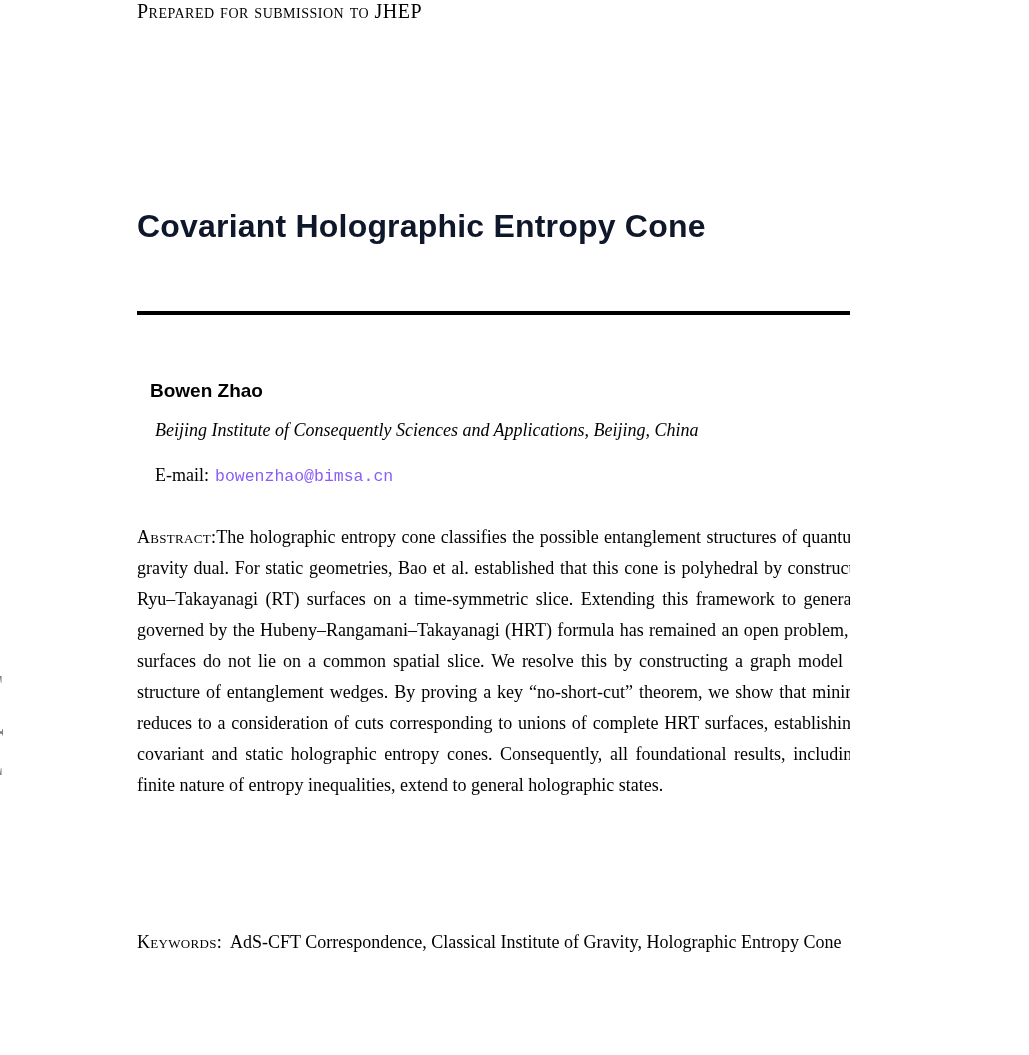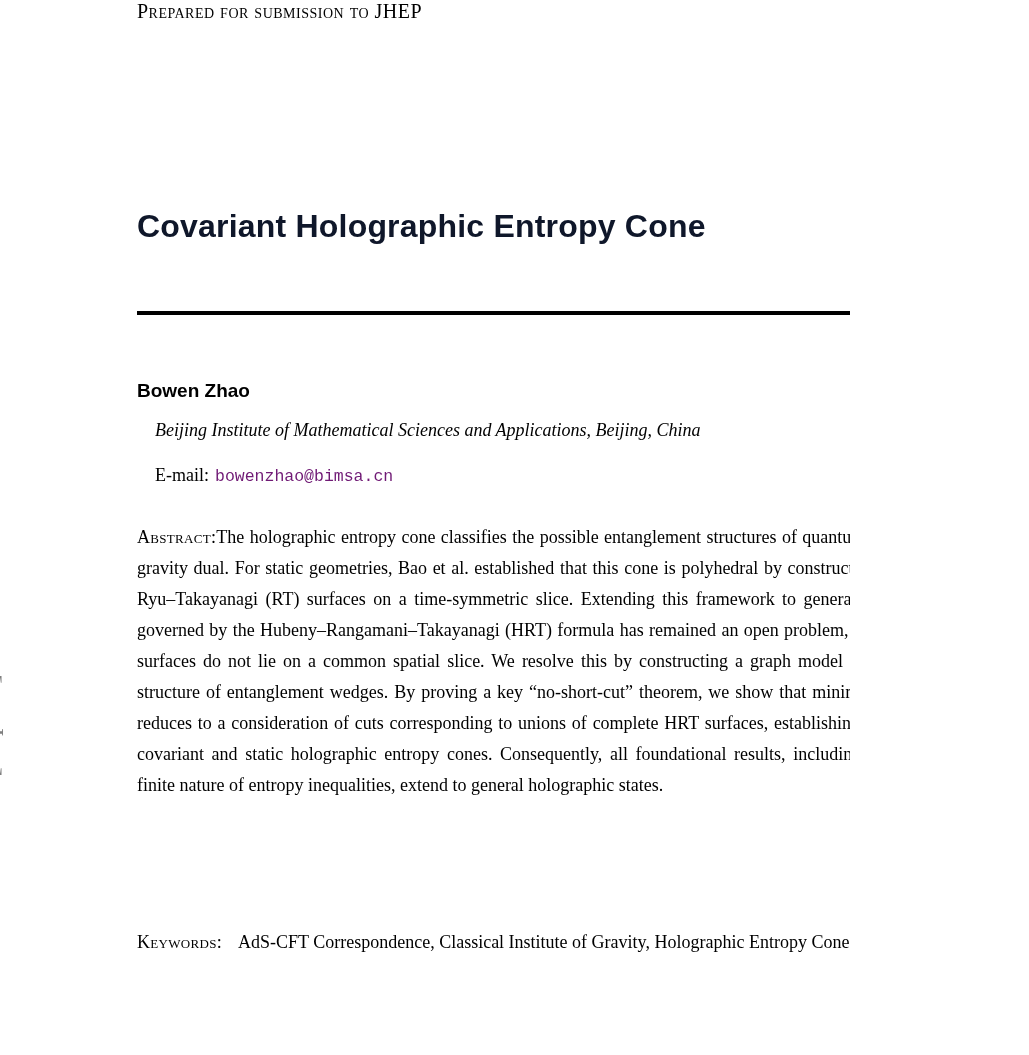--- a/index.html
+++ b/index.html
@@ -63,21 +63,21 @@
     top: 311px;
     left: 0;
     width: 891px;
     height: 4px;
     background: #000000;
   }
 
   .author-name {
     position: absolute;
     top: 380px;
-    left: 0;
+    left: 13px;
     font-family: "Liberation Sans", sans-serif;
     font-weight: 700;
     font-size: 19px;
   }
 
   .affiliation {
     position: absolute;
     top: 420px;
     left: 18px;
     font-style: italic;
@@ -88,21 +88,21 @@
     position: absolute;
     top: 465px;
     left: 18px;
     font-size: 18px;
   }
   .email-label {
   }
   .email-link {
     font-family: "Liberation Mono", monospace;
     font-size: 16.5px;
-    color: #701a75;
+    color: #8b5cf6;
     text-decoration: none;
     margin-left: 6px;
   }
 
   .abstract {
     position: absolute;
     top: 522px;
     left: 0;
     width: 891px;
     font-size: 18px;
@@ -117,40 +117,40 @@
 
   .keywords {
     position: absolute;
     top: 927px;
     left: 0;
     width: 891px;
     font-size: 18px;
     line-height: 31px;
     text-align: justify;
   }
-  .keywords .sc-label { margin-right: 16px; }
+  .keywords .sc-label { margin-right: 8px; }
 </style>
 </head>
 <body>
 
 <div class="page">
 
   <div class="arxiv-banner">arXiv:2602.04888v1  [hep-th]  26 Jan 2026</div>
 
   <div class="content">
 
     <div class="jhep-header">Prepared for submission to JHEP</div>
 
     <div class="paper-title">Covariant Holographic Entropy Cone</div>
 
     <div class="title-rule"></div>
 
     <div class="author-name">Bowen Zhao</div>
 
-    <div class="affiliation">Beijing Institute of Mathematical Sciences and Applications, Beijing, China</div>
+    <div class="affiliation">Beijing Institute of Consequently Sciences and Applications, Beijing, China</div>
 
     <div class="email-line">
       <span class="email-label">E-mail:</span><a class="email-link" href="#">bowenzhao@bimsa.cn</a>
     </div>
 
     <div class="abstract">
       <span class="sc-label">Abstract:</span><span>The holographic entropy cone classifies the possible entanglement structures of quantum states with a classical gravity dual. For static geometries, Bao et al. established that this cone is polyhedral by constructing a graph model from Ryu–Takayanagi (RT) surfaces on a time-symmetric slice. Extending this framework to general, time-dependent states governed by the Hubeny–Rangamani–Takayanagi (HRT) formula has remained an open problem, as the relevant extremal surfaces do not lie on a common spatial slice. We resolve this by constructing a graph model directly from the causal structure of entanglement wedges. By proving a key “no-short-cut” theorem, we show that minimization over graph cuts reduces to a consideration of cuts corresponding to unions of complete HRT surfaces, establishing the equivalence of the covariant and static holographic entropy cones. Consequently, all foundational results, including polyhedrality and the finite nature of entropy inequalities, extend to general holographic states.</span>
     </div>
 
     <div class="keywords">

